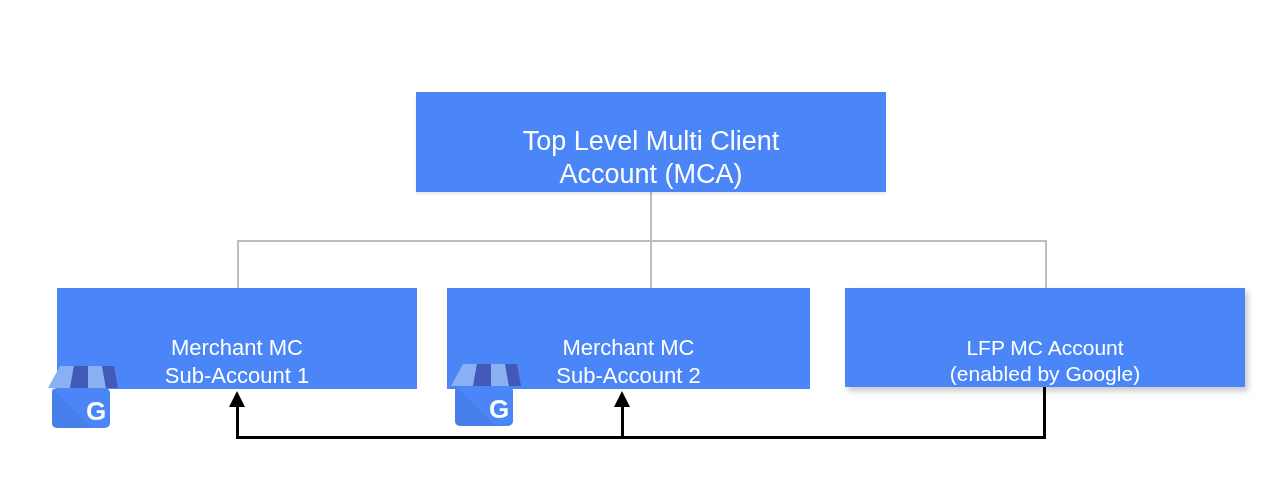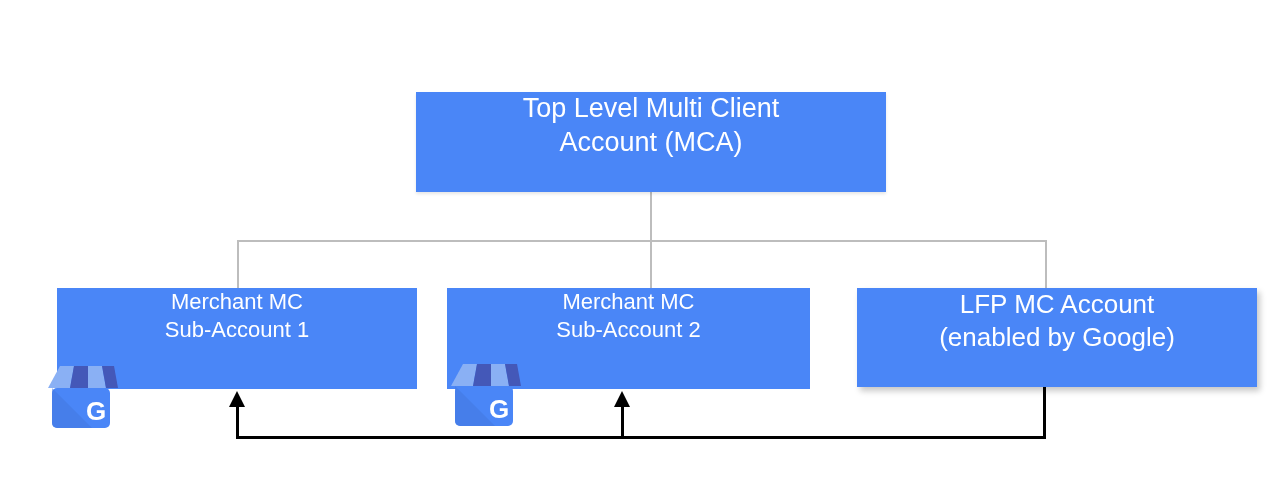--- a/index.html
+++ b/index.html
@@ -17,21 +17,21 @@
     background: #ffffff;
     overflow: hidden;
   }
 
   
   .node {
     position: absolute;
     background: #4a86f7;
     color: #ffffff;
     display: flex;
-    align-items: flex-start;
+    align-items: flex-end;
     justify-content: center;
     text-align: center;
     line-height: 1.25;
     box-sizing: border-box;
     z-index: 3;
   }
   .node-text {
     white-space: pre-line;
   }
 
@@ -55,23 +55,22 @@
     top: 288px;
     width: 363px;
     height: 101px;
     font-size: 22px;
   }
   #node-lfp {
     left: 845px;
     top: 288px;
     width: 400px;
     height: 99px;
-    font-size: 26px;
+    font-size: 21px;
     box-shadow: 3px 4px 6px rgba(0,0,0,0.22);
-    margin-left: 12px;
   }
 
   
   .gline {
     position: absolute;
     background: #bdbdbd;
     z-index: 1;
   }
   #gline-trunk   { left: 650px;  top: 192px; width: 2px;   height: 50px; }
   #gline-bar     { left: 237px;  top: 240px; width: 810px; height: 2px;  }

